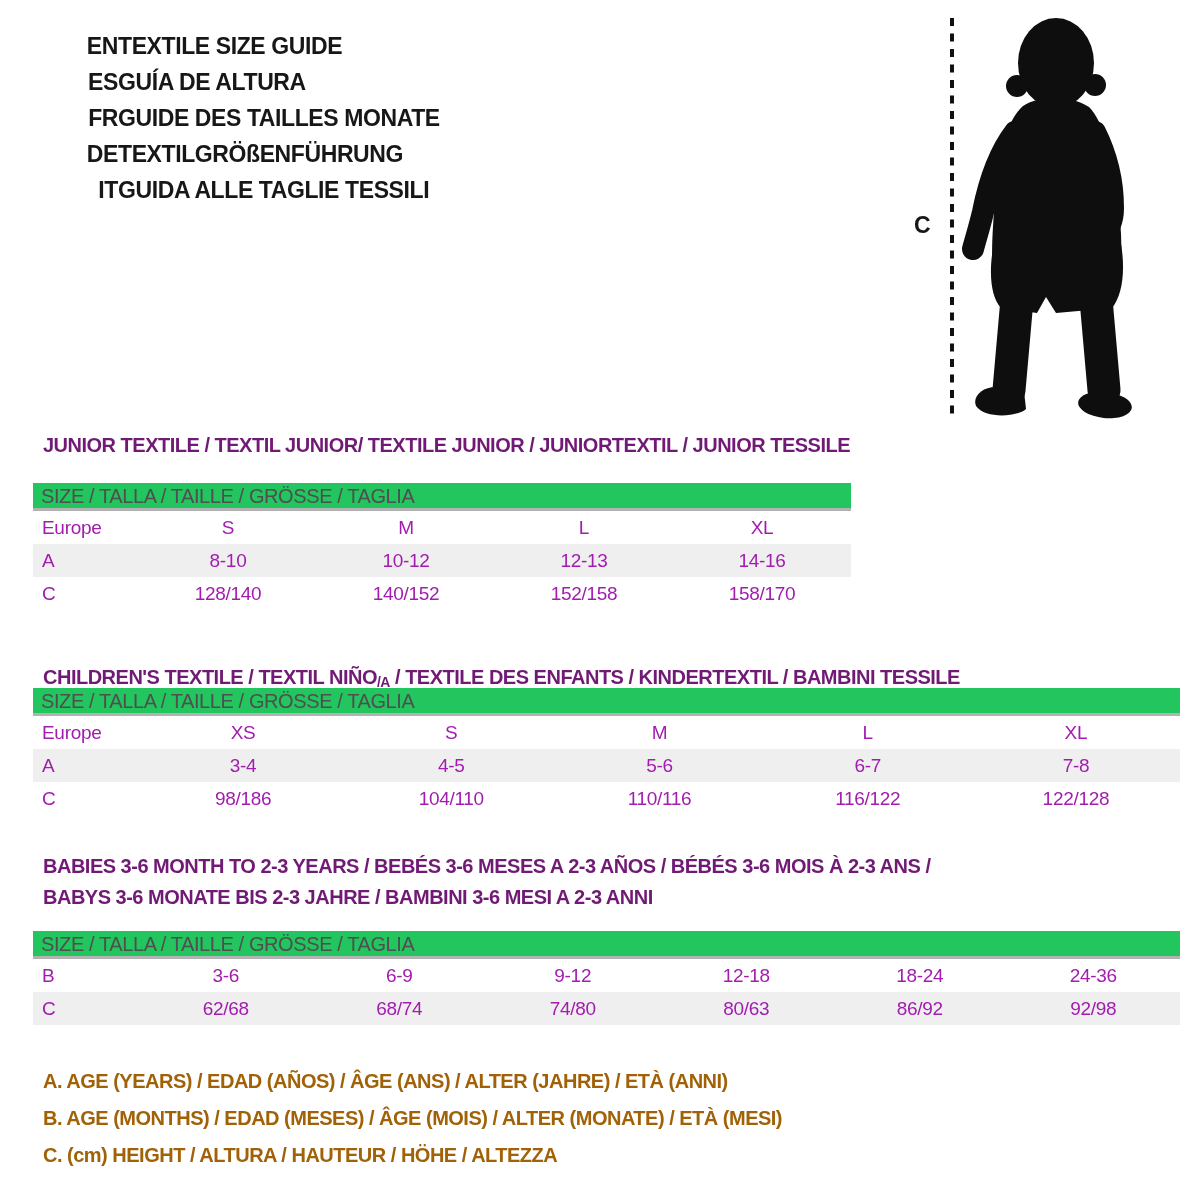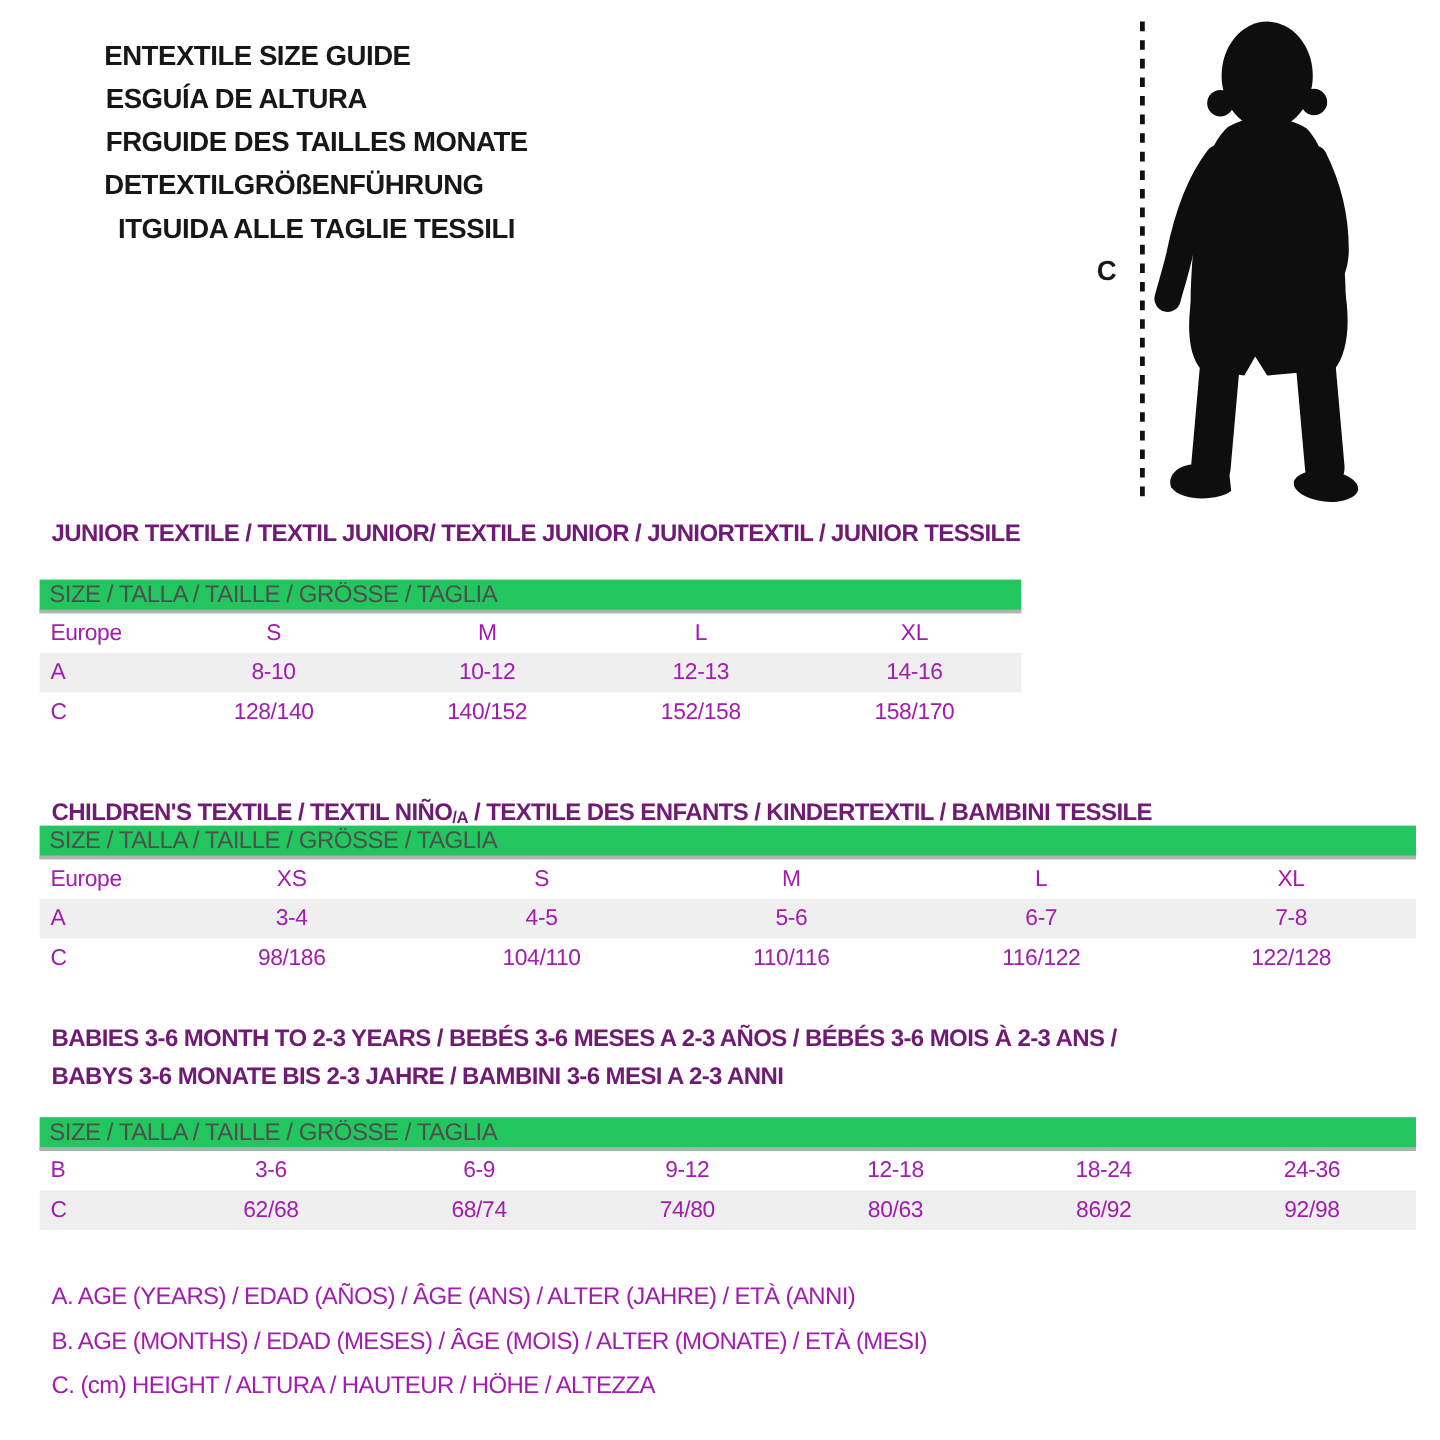--- a/index.html
+++ b/index.html
@@ -30,22 +30,22 @@
   .bar { height:25px; background:#22c55e; border-bottom:3px solid #b2b2b2;
          display:flex; align-items:flex-end; padding-left:8px;
          font-size:20px; color:#4f4f4f; letter-spacing:-0.4px; }
   .trow { display:flex; height:33px; align-items:center;
           font-size:19px; letter-spacing:-0.3px; color:#a21caf; }
   .trow.alt { background:#efefef; }
   .lc { width:106px; padding-left:9px; box-sizing:border-box; }
   .c  { flex:1; text-align:center; }
   
   #legend { position:absolute; left:43px; top:1063px; }
-  .legend-row { font-size:20px; font-weight:normal; line-height:37px;
-                letter-spacing:-0.5px; color:#a21caf; white-space:nowrap; }
+  .legend-row { font-size:20px; font-weight:bold; line-height:37px;
+                letter-spacing:-0.5px; color:#a16207; white-space:nowrap; }
 </style>
 </head>
 <body>
 
 <div id="lang-block">
   <div class="lang-row">
     <span class="lang-code">EN</span>
     <span class="lang-label">TEXTILE SIZE GUIDE</span>
   </div>
   <div class="lang-row">

